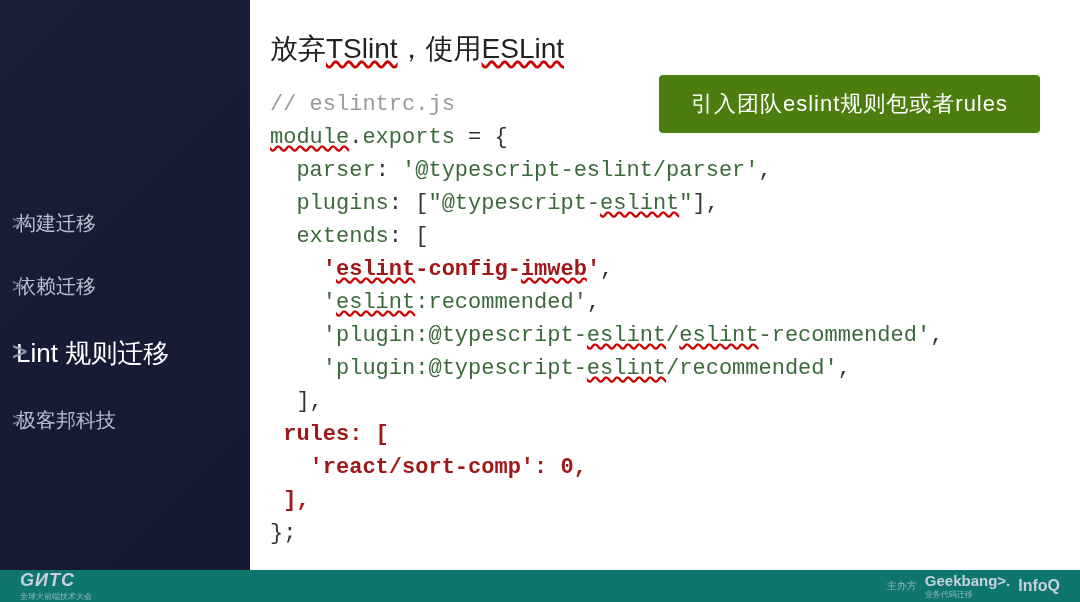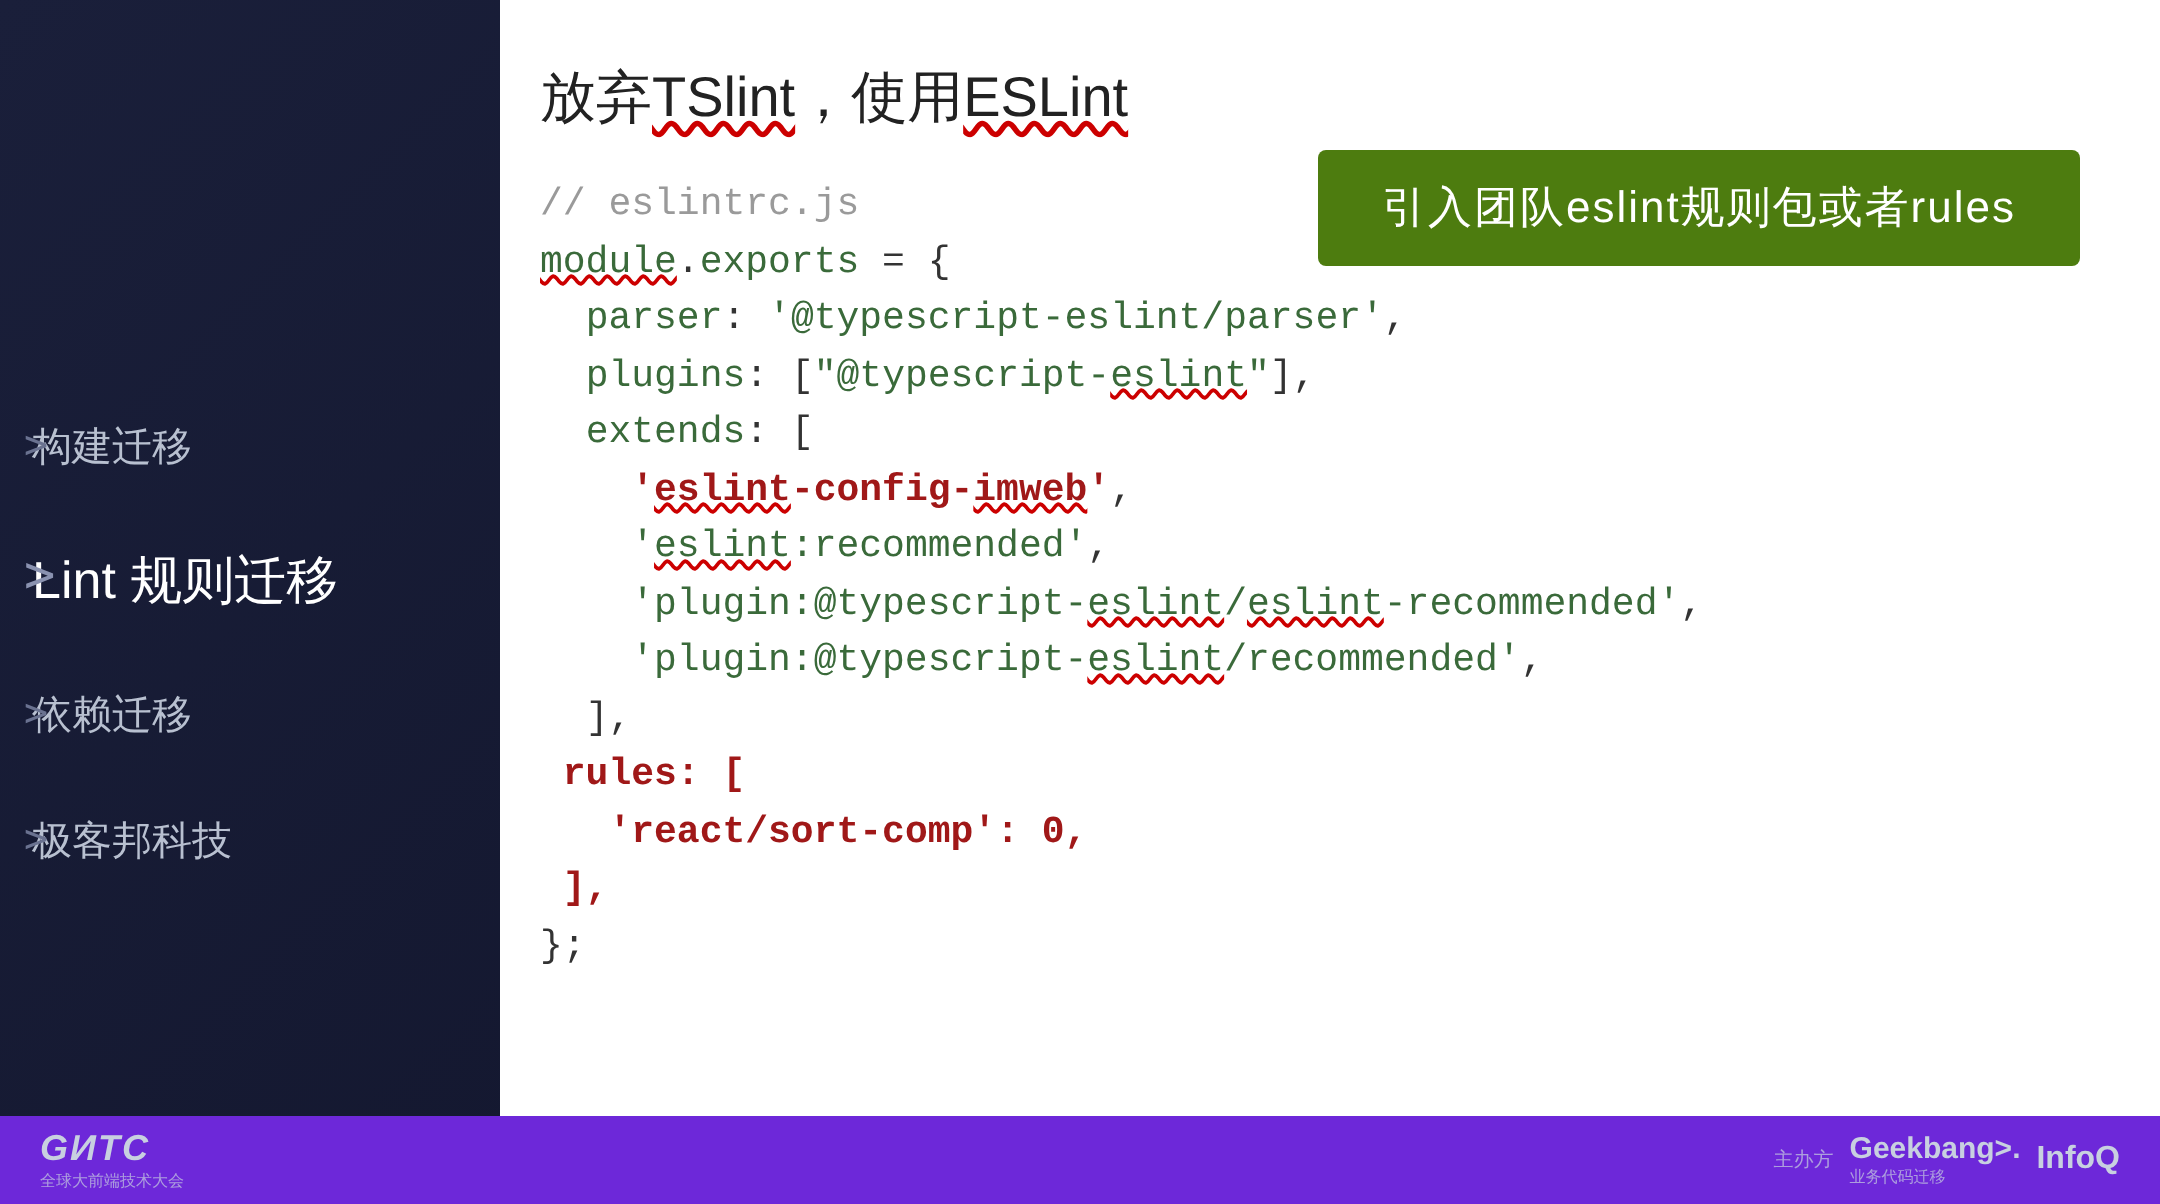--- a/index.html
+++ b/index.html
@@ -70,42 +70,42 @@
       background: #4d7c0f;
       color: #fff;
       padding: 14px 32px;
       font-size: 22px;
       border-radius: 4px;
       font-weight: 500;
       letter-spacing: 1px;
     }
     .code-block {
       font-family: "Courier New", Consolas, monospace;
-      font-size: 19px;
+      font-size: 22px;
       line-height: 1.5;
       white-space: pre;
       color: #333;
     }
     .c-comment { color: #9a9a9a; }
     .c-module { color: #3a6a3a; text-decoration: underline; text-decoration-color: #c00; text-decoration-style: wavy; }
     .c-kw { color: #3a6a3a; }
     .c-punct { color: #333; }
     .c-prop { color: #3a6a3a; }
     .c-prop-bold { color: #a01818; font-weight: bold; }
     .c-string { color: #3a6a3a; }
     .c-string-bold { color: #a01818; font-weight: bold; }
     .c-num-bold { color: #a01818; font-weight: bold; }
     .c-ul-wavy { text-decoration: underline; text-decoration-color: #c00; text-decoration-style: wavy; }
     .footer {
       position: absolute;
       bottom: 0;
       left: 0;
       right: 0;
-      height: 44px;
-      background: #6d28d9;
+      height: 32px;
+      background: #0f766e;
       display: flex;
       align-items: center;
       justify-content: space-between;
       padding: 0 20px;
       color: #c8d0e0;
       font-size: 14px;
     }
     .footer-left {
       font-weight: bold;
       font-size: 18px;
@@ -129,22 +129,22 @@
     .footer-right .brand1 { font-weight: 600; font-size: 15px; }
     .footer-right .brand2 { font-weight: 700; font-size: 16px; }
   </style>
 </head>
 <body>
 
 <div class="slide">
 
   <div class="sidebar">
     <div class="sidebar-item">构建迁移</div>
+    <div class="sidebar-item">依赖迁移</div>
     <div class="sidebar-item active">Lint 规则迁移</div>
-    <div class="sidebar-item">依赖迁移</div>
     <div class="sidebar-item">极客邦科技</div>
   </div>
 
   <div class="content">
     <h2 class="heading">
       <span>放弃</span><span class="ul">TSlint</span><span>，使用</span><span class="ul">ESLint</span>
     </h2>
 
     <div class="callout">引入团队eslint规则包或者rules</div>
 

